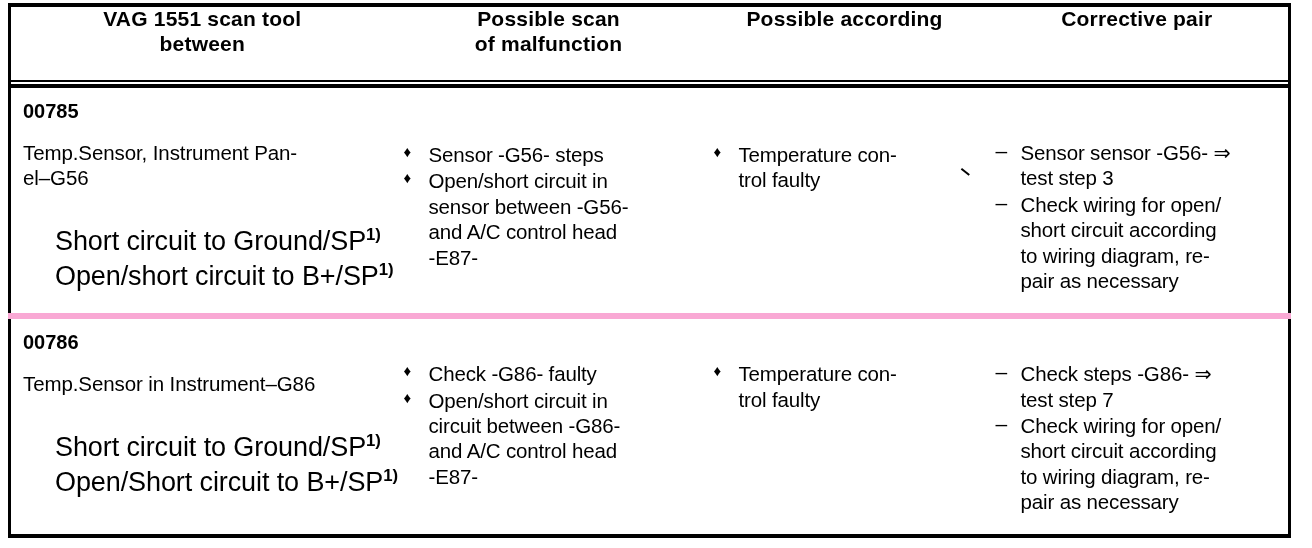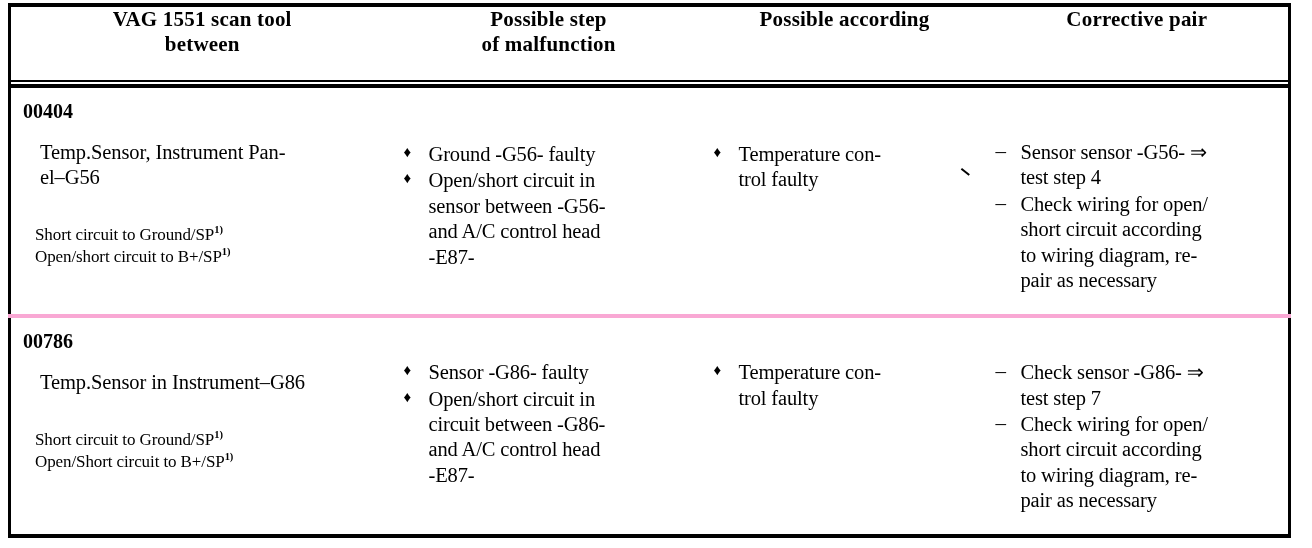--- a/index.html
+++ b/index.html
@@ -17,21 +17,20 @@
     position: relative;
   }
 
   
   #page {
     position: absolute;
     left: 0; top: 0;
     width: 1312px;
     height: 548px;
     background: #ffffff;
-    font-family: Liberation Serif, serif;
   }
 
   .fault-table {
     position: absolute;
     left: 8px;
     top: 3px;
     width: 1280px;      
     height: 535px;      
     border-collapse: collapse;
     table-layout: fixed;
@@ -97,40 +96,40 @@
     left: 0; right: 0; top: 5px;
     height: 4px;
     background: #000;
   }
 
   
   tbody tr.data-row > td {
     padding: 8px 8px 10px 10px;
   }
   tbody tr.data-row.second > td {
-    border-top: 4px solid #f9a8d4;
+    border-top: 6px solid #f9a8d4;
   }
 
   .code {
     font-weight: bold;
     font-size: 20px;
     line-height: 1.25;
     margin: 3px 0 0 2px;
   }
   .desc {
     font-size: 20.5px;
     line-height: 1.22;
-    margin: 16px 0 0 19px;
+    margin: 16px 0 0 2px;
     letter-spacing: -0.1px;
   }
   .desc .ln { display: block; white-space: nowrap; }
 
   .sub-list {
-    margin: 34px 0 0 14px;
-    font-size: 17px;
+    margin: 34px 0 0 34px;
+    font-size: 27px;
     line-height: 1.28;
     letter-spacing: -0.1px;
   }
   .sub-list .ln { display: block; white-space: nowrap; }
 
   sup {
     font-size: 0.62em;
     vertical-align: super;
     line-height: 0;
     font-weight: bold;
@@ -197,21 +196,21 @@
         <col class="c4">
     </colgroup>
 
     <thead>
       <tr>
         <th>
           <span class="hdr-line">VAG 1551 scan tool</span>
           <span class="hdr-line">between</span>
         </th>
         <th class="colsep">
-          <span class="hdr-line">Possible step</span>
+          <span class="hdr-line">Possible scan</span>
           <span class="hdr-line">of malfunction</span>
         </th>
         <th class="colsep">
           <span class="hdr-line">Possible according</span>
         </th>
         <th class="colsep">
           <span class="hdr-line">Corrective pair</span>
         </th>
       </tr>
     </thead>
@@ -220,36 +219,36 @@
 
       <tr class="rule-row">
         <td colspan="4">
           <div class="double-rule"></div>
         </td>
       </tr>
 
       <tr class="data-row first">
 
         <td>
-          <div class="code">00404</div>
+          <div class="code">00785</div>
           <div class="desc">
             <span class="ln">Temp.Sensor, Instrument Pan-</span>
             <span class="ln">el–G56</span>
           </div>
           <div class="sub-list">
             <span class="ln"><span>Short circuit to Ground/SP</span><sup>1)</sup></span>
             <span class="ln"><span>Open/short circuit to B+/SP</span><sup>1)</sup></span>
           </div>
         </td>
 
         <td class="colsep">
           <ul class="bullets">
             <li>
               <span class="marker">♦</span>
-              <span class="ln">Ground -G56- faulty</span>
+              <span class="ln">Sensor -G56- steps</span>
             </li>
             <li>
               <span class="marker">♦</span>
               <span class="ln">Open/short circuit in</span>
               <span class="ln">sensor between -G56-</span>
               <span class="ln">and A/C control head</span>
               <span class="ln">-E87-</span>
             </li>
           </ul>
         </td>
@@ -262,21 +261,21 @@
               <span class="ln">trol faulty</span>
             </li>
           </ul>
         </td>
 
         <td class="colsep">
           <ul class="dashes">
             <li>
               <span class="marker">–</span>
               <span class="ln">Sensor sensor -G56- ⇒</span>
-              <span class="ln">test step 4</span>
+              <span class="ln">test step 3</span>
             </li>
             <li>
               <span class="marker">–</span>
               <span class="ln">Check wiring for open/</span>
               <span class="ln">short circuit according</span>
               <span class="ln">to wiring diagram, re-</span>
               <span class="ln">pair as necessary</span>
             </li>
           </ul>
         </td>
@@ -292,21 +291,21 @@
           <div class="sub-list">
             <span class="ln"><span>Short circuit to Ground/SP</span><sup>1)</sup></span>
             <span class="ln"><span>Open/Short circuit to B+/SP</span><sup>1)</sup></span>
           </div>
         </td>
 
         <td class="colsep">
           <ul class="bullets tight">
             <li>
               <span class="marker">♦</span>
-              <span class="ln">Sensor -G86- faulty</span>
+              <span class="ln">Check -G86- faulty</span>
             </li>
             <li>
               <span class="marker">♦</span>
               <span class="ln">Open/short circuit in</span>
               <span class="ln">circuit between -G86-</span>
               <span class="ln">and A/C control head</span>
               <span class="ln">-E87-</span>
             </li>
           </ul>
         </td>
@@ -318,21 +317,21 @@
               <span class="ln">Temperature con-</span>
               <span class="ln">trol faulty</span>
             </li>
           </ul>
         </td>
 
         <td class="colsep">
           <ul class="dashes tight">
             <li>
               <span class="marker">–</span>
-              <span class="ln">Check sensor -G86- ⇒</span>
+              <span class="ln">Check steps -G86- ⇒</span>
               <span class="ln">test step 7</span>
             </li>
             <li>
               <span class="marker">–</span>
               <span class="ln">Check wiring for open/</span>
               <span class="ln">short circuit according</span>
               <span class="ln">to wiring diagram, re-</span>
               <span class="ln">pair as necessary</span>
             </li>
           </ul>

